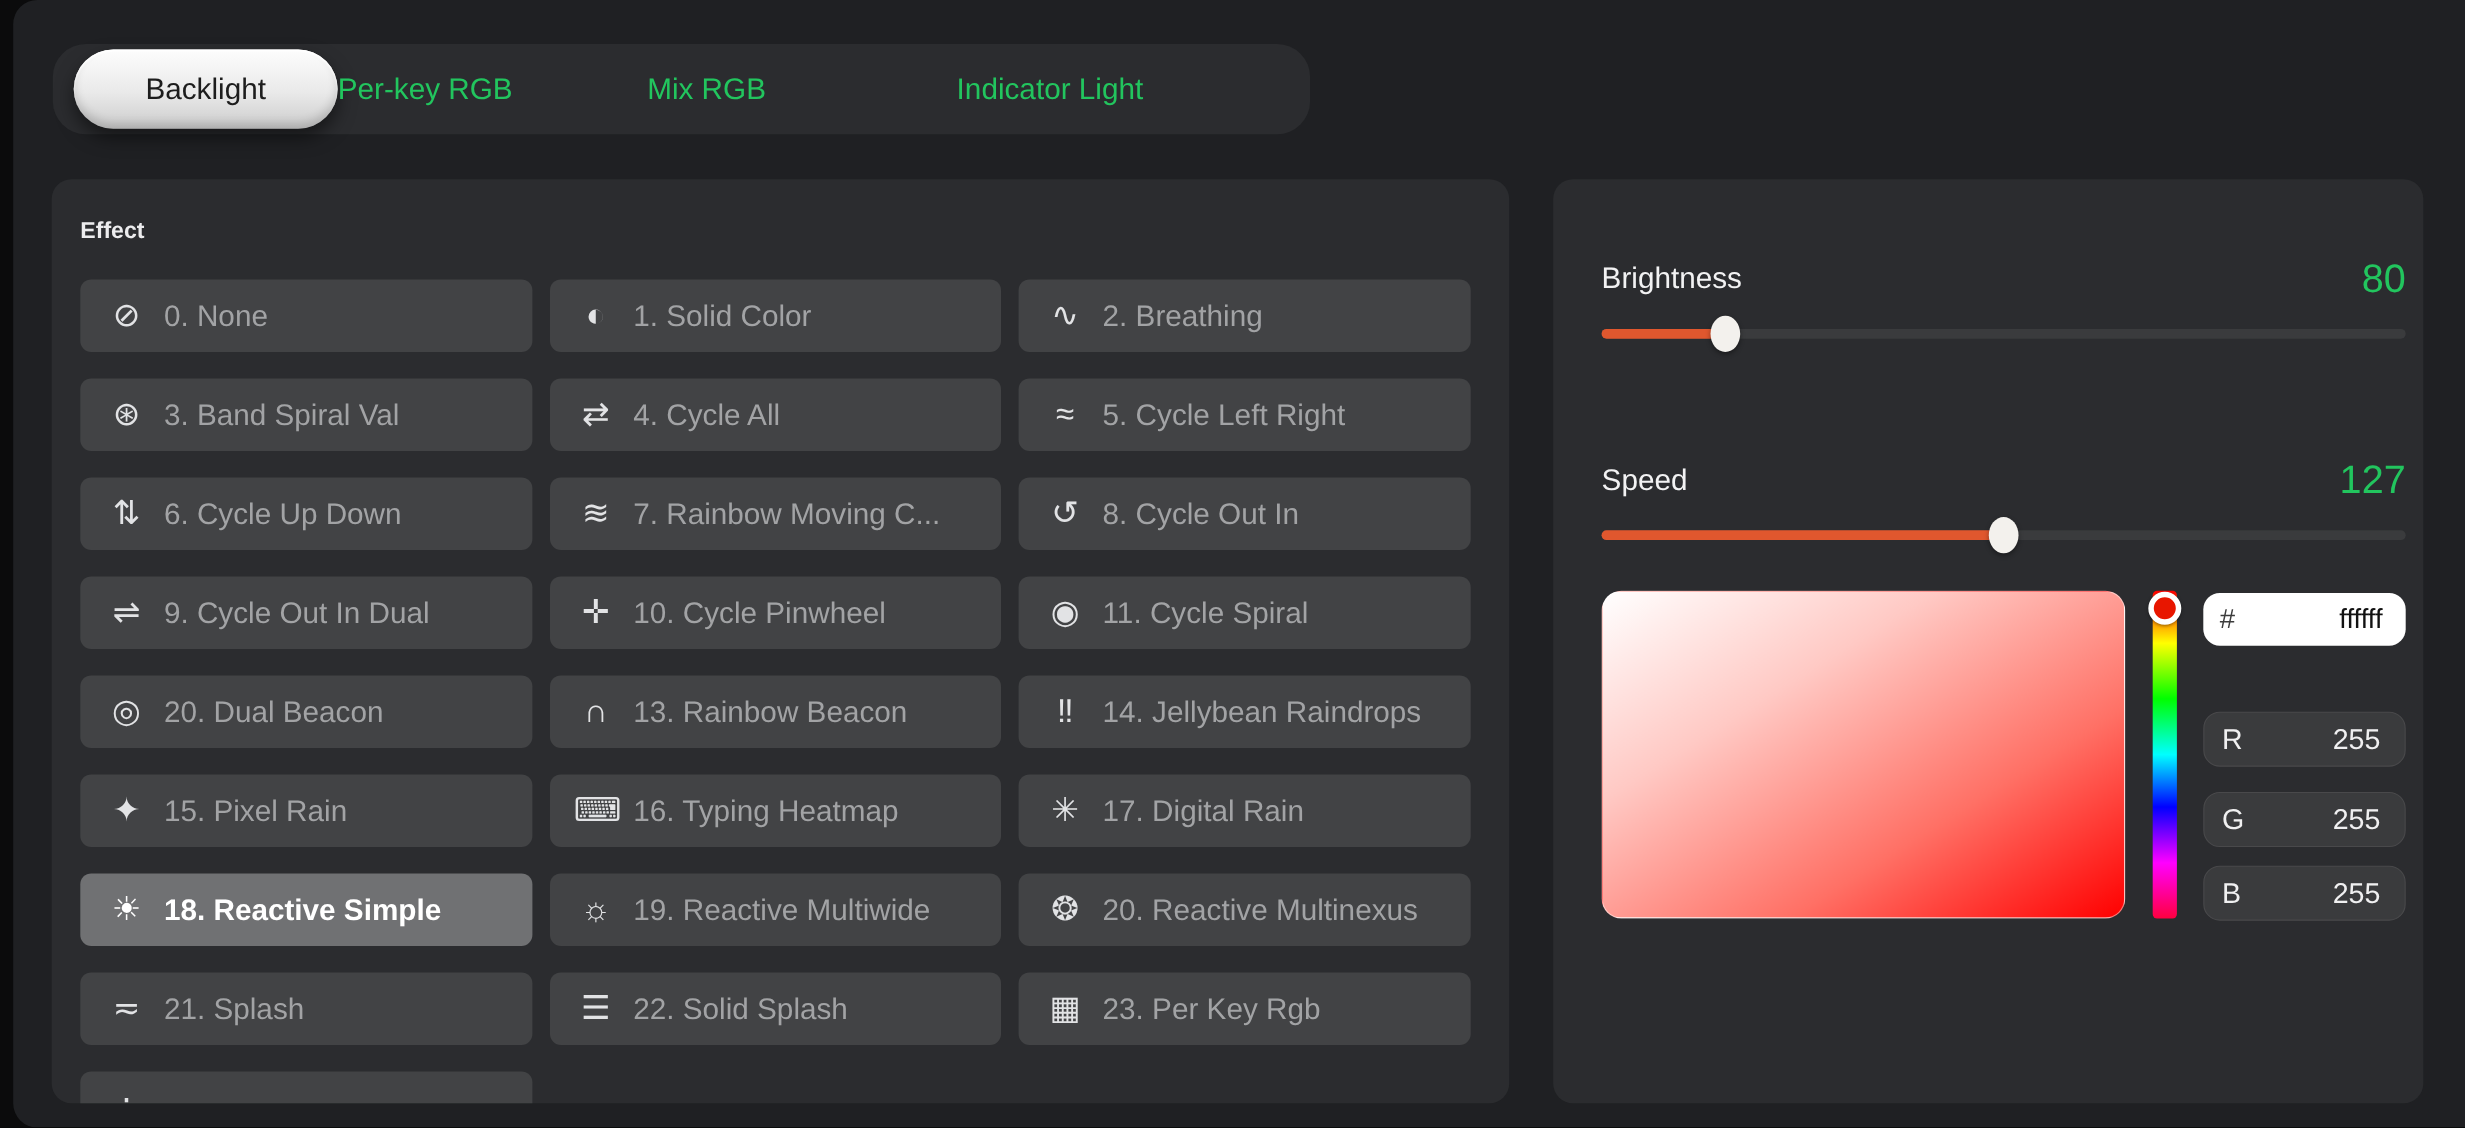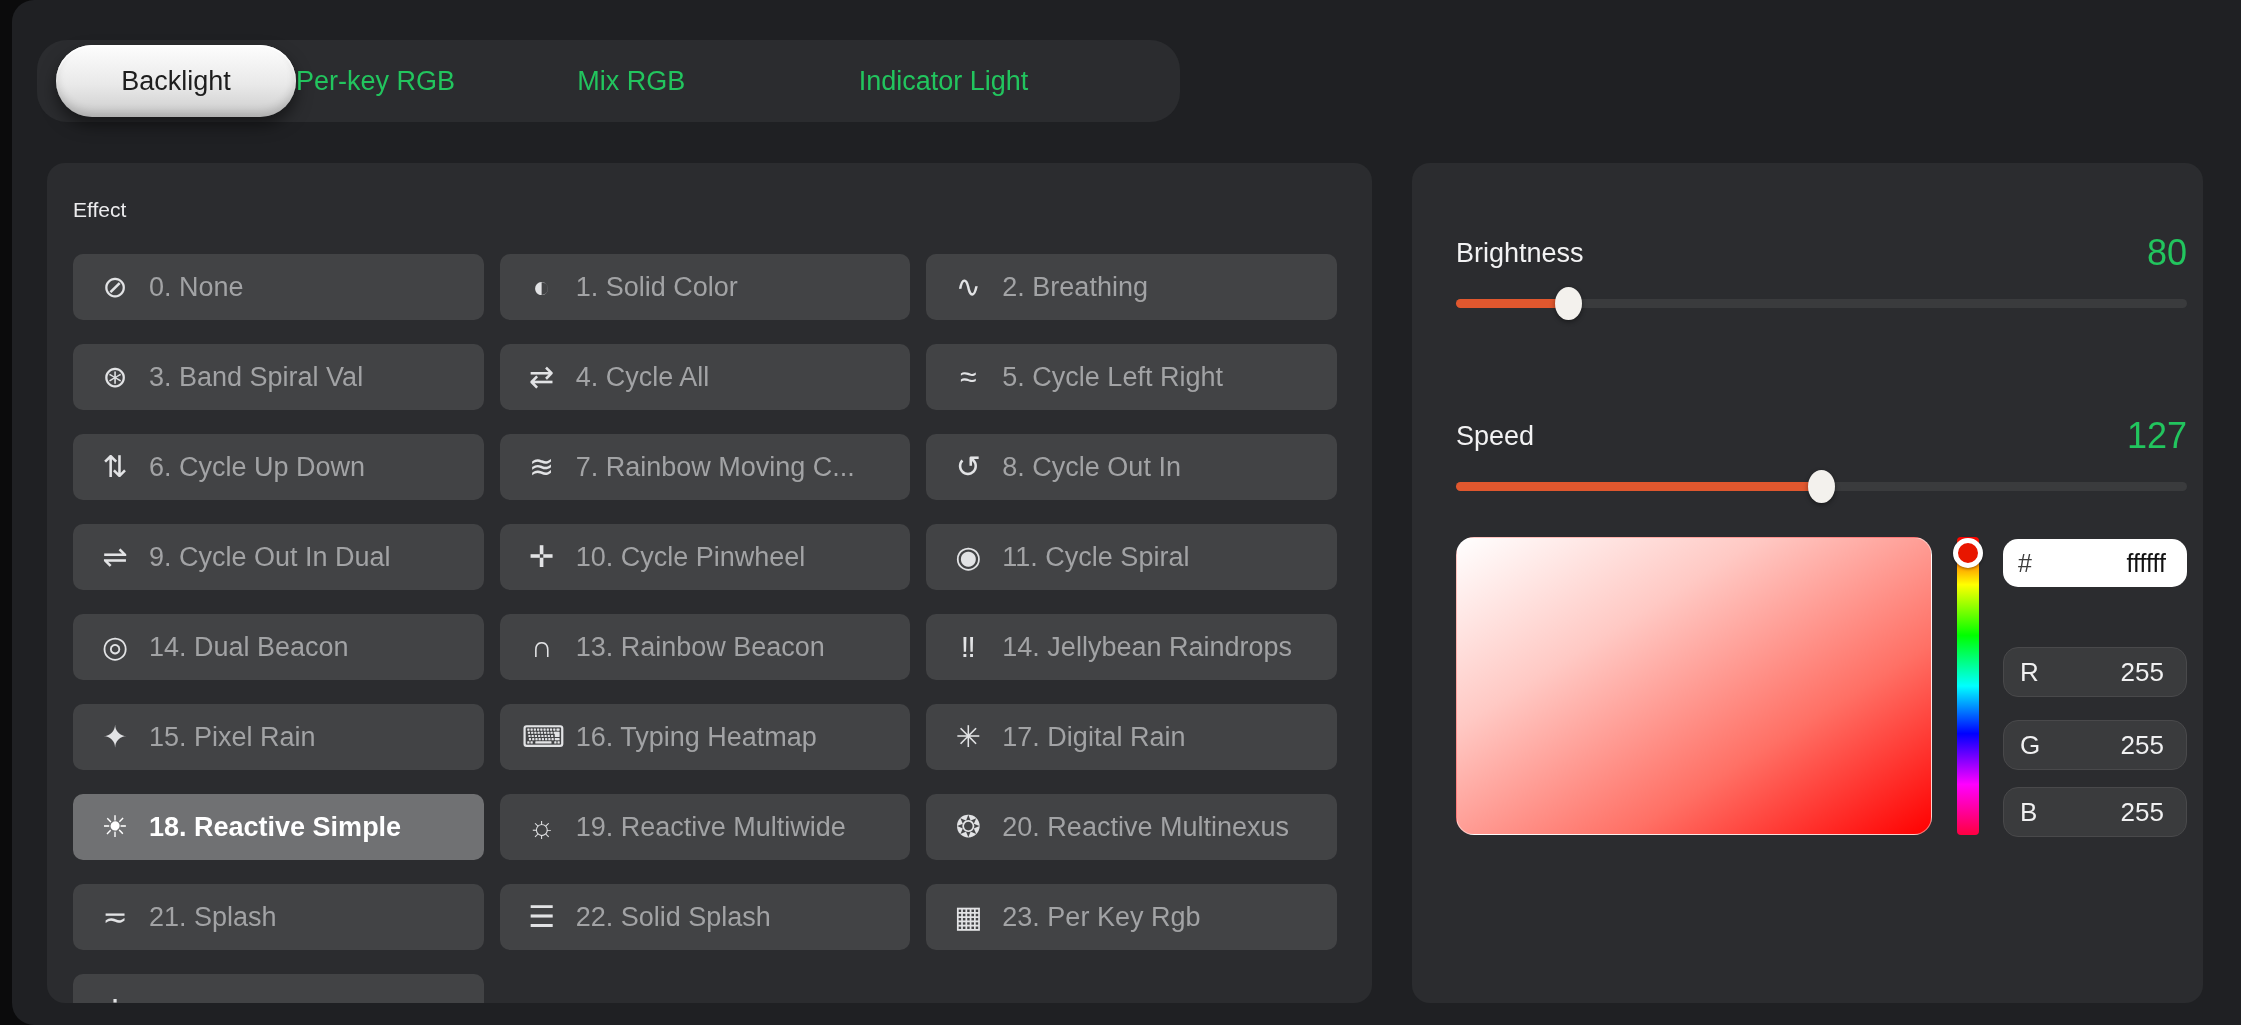--- a/index.html
+++ b/index.html
@@ -3,36 +3,36 @@
 <meta charset="utf-8">
 <style>
   * { margin:0; padding:0; box-sizing:border-box; }
   html,body { background:#000; }
   body { font-family:"Liberation Sans", sans-serif; }
   .stage { position:relative; width:2241px; height:1025px; background:#0b0b0c; overflow:hidden; }
   .window { position:absolute; left:12px; top:0; width:2229px; height:1025px;
             background:#1f2023; border-radius:22px 0 0 22px; }
 
   
-  .tabbar { position:absolute; left:37px; top:40px; width:1143px; height:82px;
+  .tabbar { position:absolute; left:48px; top:40px; width:1143px; height:82px;
             background:#2b2c2f; border-radius:30px; display:flex; align-items:center;
             padding:0 40px 0 0; }
   .tab-pill { width:240px; height:72px; margin-left:19px; border-radius:36px;
               background:linear-gradient(180deg,#fdfdfd 0%,#e9e9e9 55%,#cccccc 100%);
               box-shadow:0 8px 16px rgba(0,0,0,0.5), inset 0 2px 2px #ffffff, inset 0 -5px 9px rgba(0,0,0,0.16);
               display:flex; align-items:center; justify-content:center;
               font-size:27px; color:#1d1d1d; flex:0 0 auto; cursor:default; }
   .tab { flex:1; text-align:left; font-size:27px; color:#22c55e; }
 
   
   .panel { position:absolute; top:163px; height:840px; background:#2b2c2f;
            border-radius:18px; overflow:hidden; }
   .panel-effects  { left:47px;   width:1325px; }
   .panel-settings { left:1412px; width:791px;  }
-  .panel-header { font-size:21px; font-weight:normal; color:#ececee; margin-top:35px; height:24px; }
+  .panel-header { font-size:21px; font-weight:bold; color:#ececee; margin-top:35px; height:24px; }
   .panel-effects .panel-header  { margin-left:26px; }
   .panel-settings .panel-header { margin-left:25px; }
 
   
   .fx-grid { margin:32px 35px 0 26px; display:grid;
              grid-template-columns:repeat(3,1fr); grid-auto-rows:66px;
              gap:24px 16px; }
   .fx-btn { background:#424345; border-radius:10px; display:flex; align-items:center;
             padding:0 18px 0 22px; overflow:hidden; cursor:default; }
   .fx-icon { width:40px; flex:0 0 auto; font-size:30px; color:#e2e3e5; text-align:center;
@@ -148,21 +148,21 @@
         <div class="fx-btn">
           <span class="fx-icon">✛</span>
           <span class="fx-label">10. Cycle Pinwheel</span>
         </div>
         <div class="fx-btn">
           <span class="fx-icon">◉</span>
           <span class="fx-label">11. Cycle Spiral</span>
         </div>
         <div class="fx-btn">
           <span class="fx-icon">◎</span>
-          <span class="fx-label">14. Dual Beacon</span>
+          <span class="fx-label">20. Dual Beacon</span>
         </div>
         <div class="fx-btn">
           <span class="fx-icon">∩</span>
           <span class="fx-label">13. Rainbow Beacon</span>
         </div>
         <div class="fx-btn">
           <span class="fx-icon">‼</span>
           <span class="fx-label">14. Jellybean Raindrops</span>
         </div>
         <div class="fx-btn">

